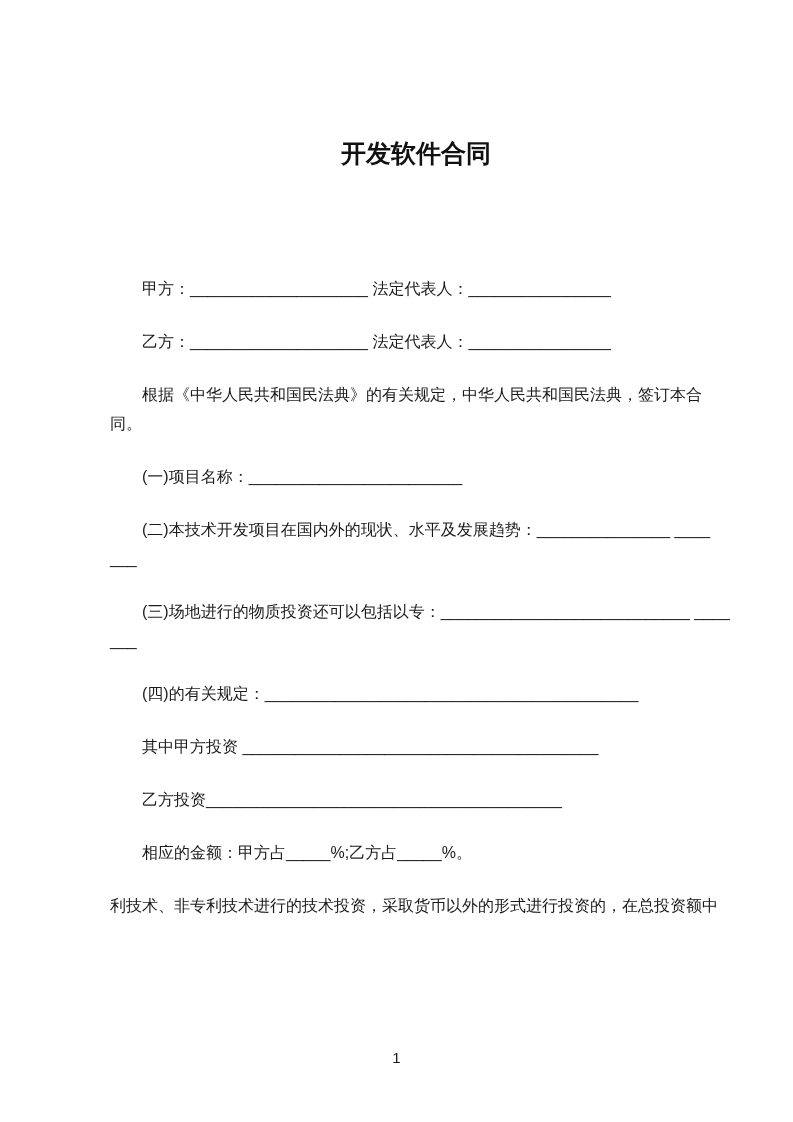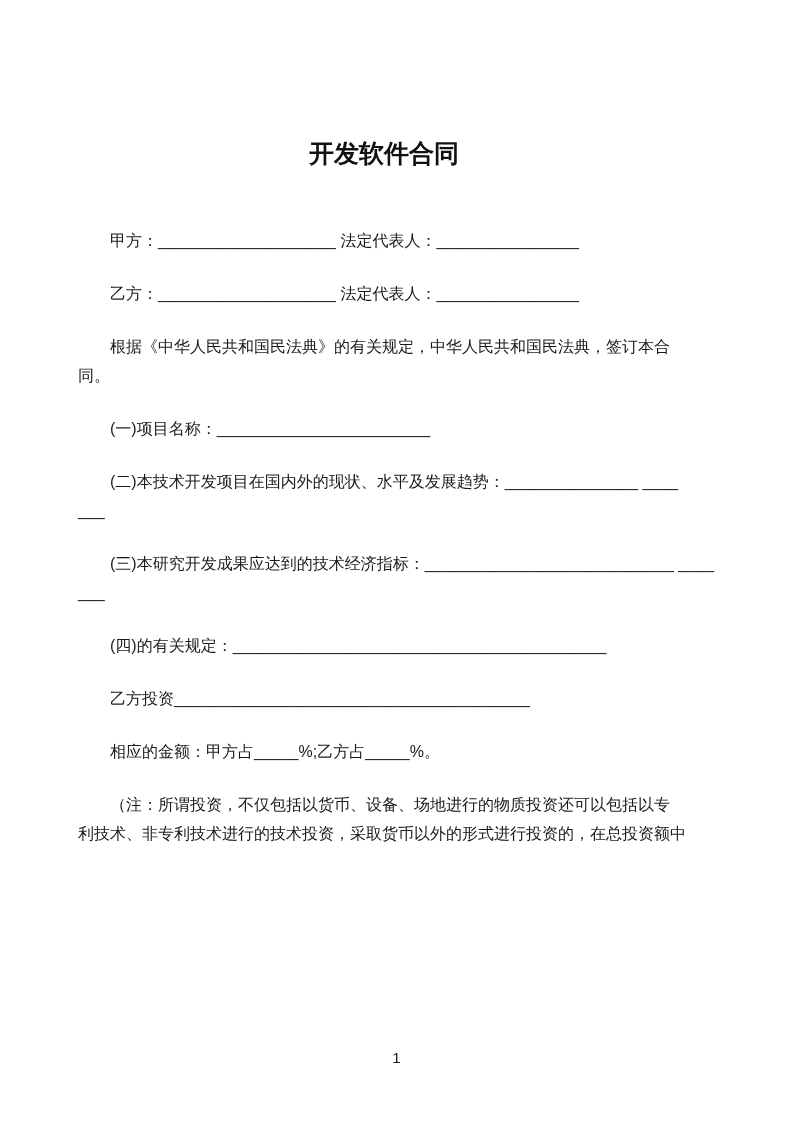--- a/index.html
+++ b/index.html
@@ -11,34 +11,34 @@
     position: relative;
     width: 793px;
     height: 1122px;
     background: #ffffff;
     color: #1a1a1a;
     font-family: "Liberation Sans", "DejaVu Sans", sans-serif;
     overflow: hidden;
   }
   .content {
     position: absolute;
-    left: 78px;
+    left: 110px;
     top: 0;
     width: 612px;
   }
   .doc-title {
     margin: 136px 0 0 0;
     text-align: center;
     font-size: 25px;
     font-weight: 700;
     line-height: 34px;
     color: #111111;
   }
   .body-block {
-    margin-top: 56px;
+    margin-top: 104px;
   }
   .para {
     margin: 0 0 24px 0;
   }
   .para:last-child {
     margin-bottom: 0;
   }
   .line {
     font-size: 16px;
     line-height: 29px;
@@ -85,39 +85,41 @@
       <div class="para">
         <div class="line indent">(一)项目名称：________________________</div>
       </div>
 
       <div class="para">
         <div class="line indent">(二)本技术开发项目在国内外的现状、水平及发展趋势：_______________ ____</div>
         <div class="line">___</div>
       </div>
 
       <div class="para">
-        <div class="line indent">(三)本研究开发成果应达到的技术经济指标：____________________________ ____</div>
+        <div class="line indent">(三)场地进行的物质投资还可以包括以专：____________________________ ____</div>
         <div class="line">___</div>
       </div>
 
       <div class="para">
         <div class="line indent">(四)的有关规定：__________________________________________</div>
       </div>
 
+      <div class="para">
+        <div class="line indent">其中甲方投资 ________________________________________</div>
+      </div>
 
       <div class="para">
         <div class="line indent">乙方投资________________________________________</div>
       </div>
 
       <div class="para">
         <div class="line indent">相应的金额：甲方占_____%;乙方占_____%。</div>
       </div>
 
       <div class="para">
-        <div class="line indent">（注：所谓投资，不仅包括以货币、设备、场地进行的物质投资还可以包括以专</div>
         <div class="line">利技术、非专利技术进行的技术投资，采取货币以外的形式进行投资的，在总投资额中</div>
       </div>
 
     </div>
   </div>
 
   <div class="page-number">1</div>
 </div>
 
 </body></html>

